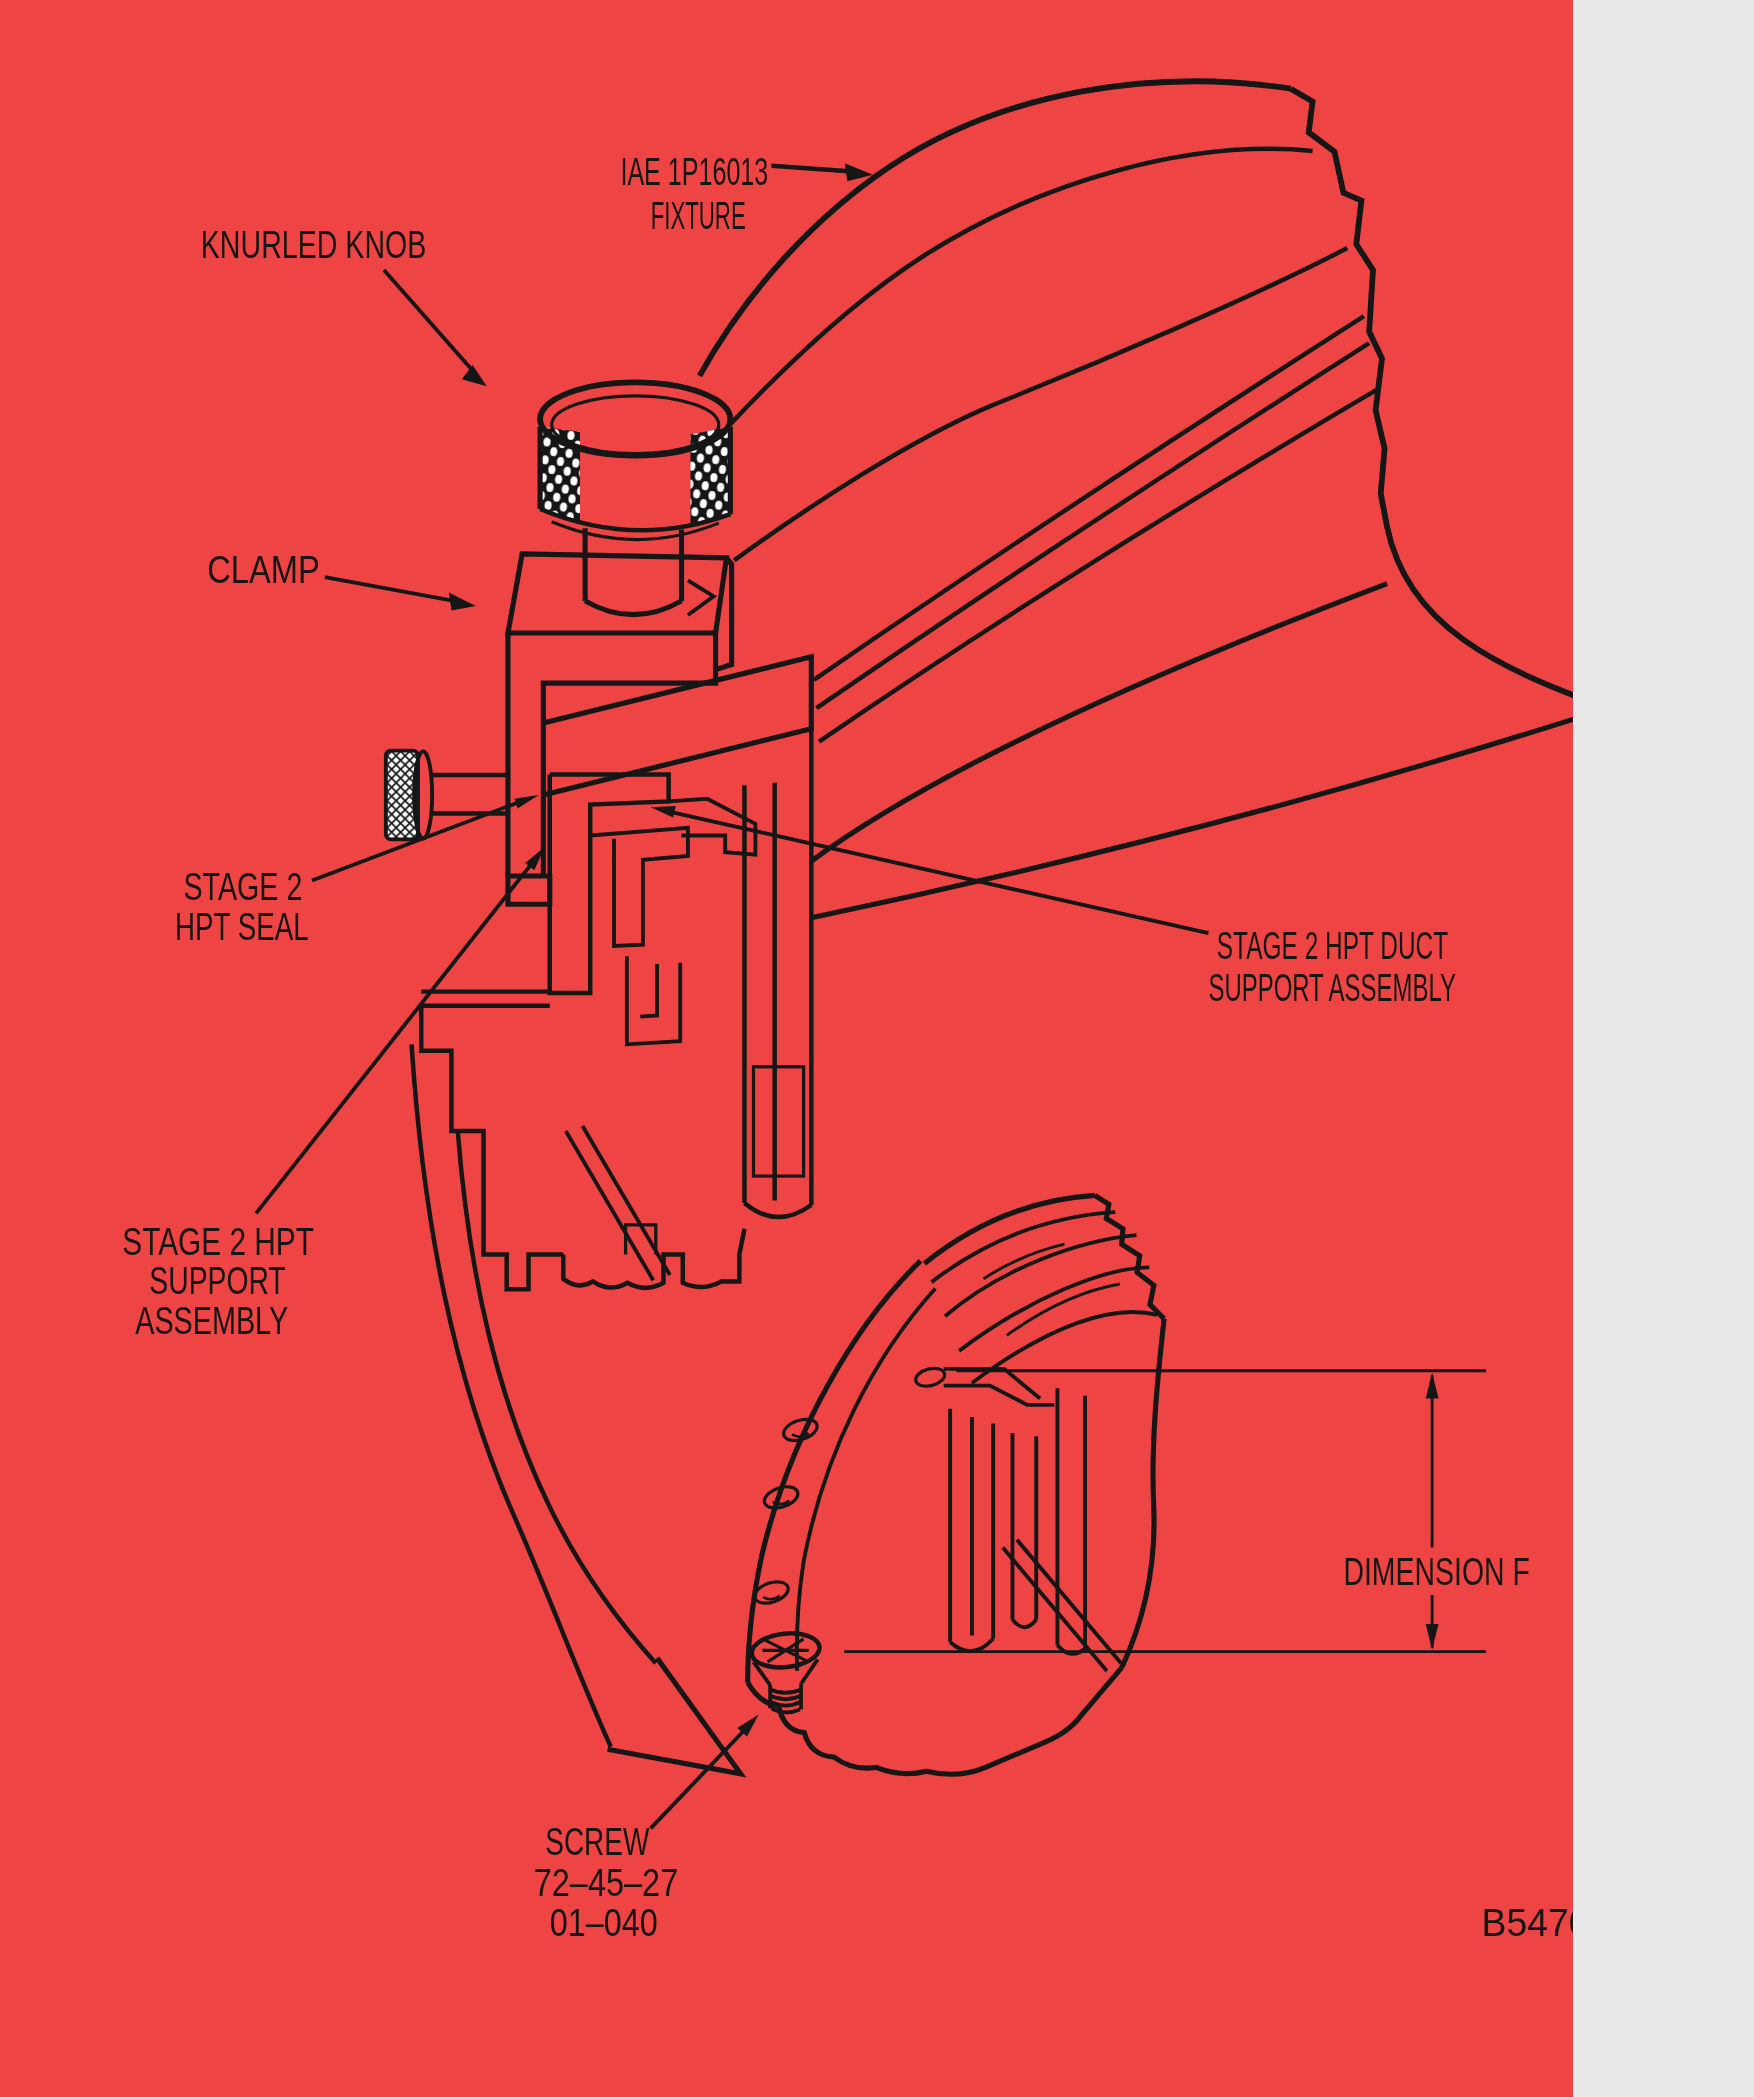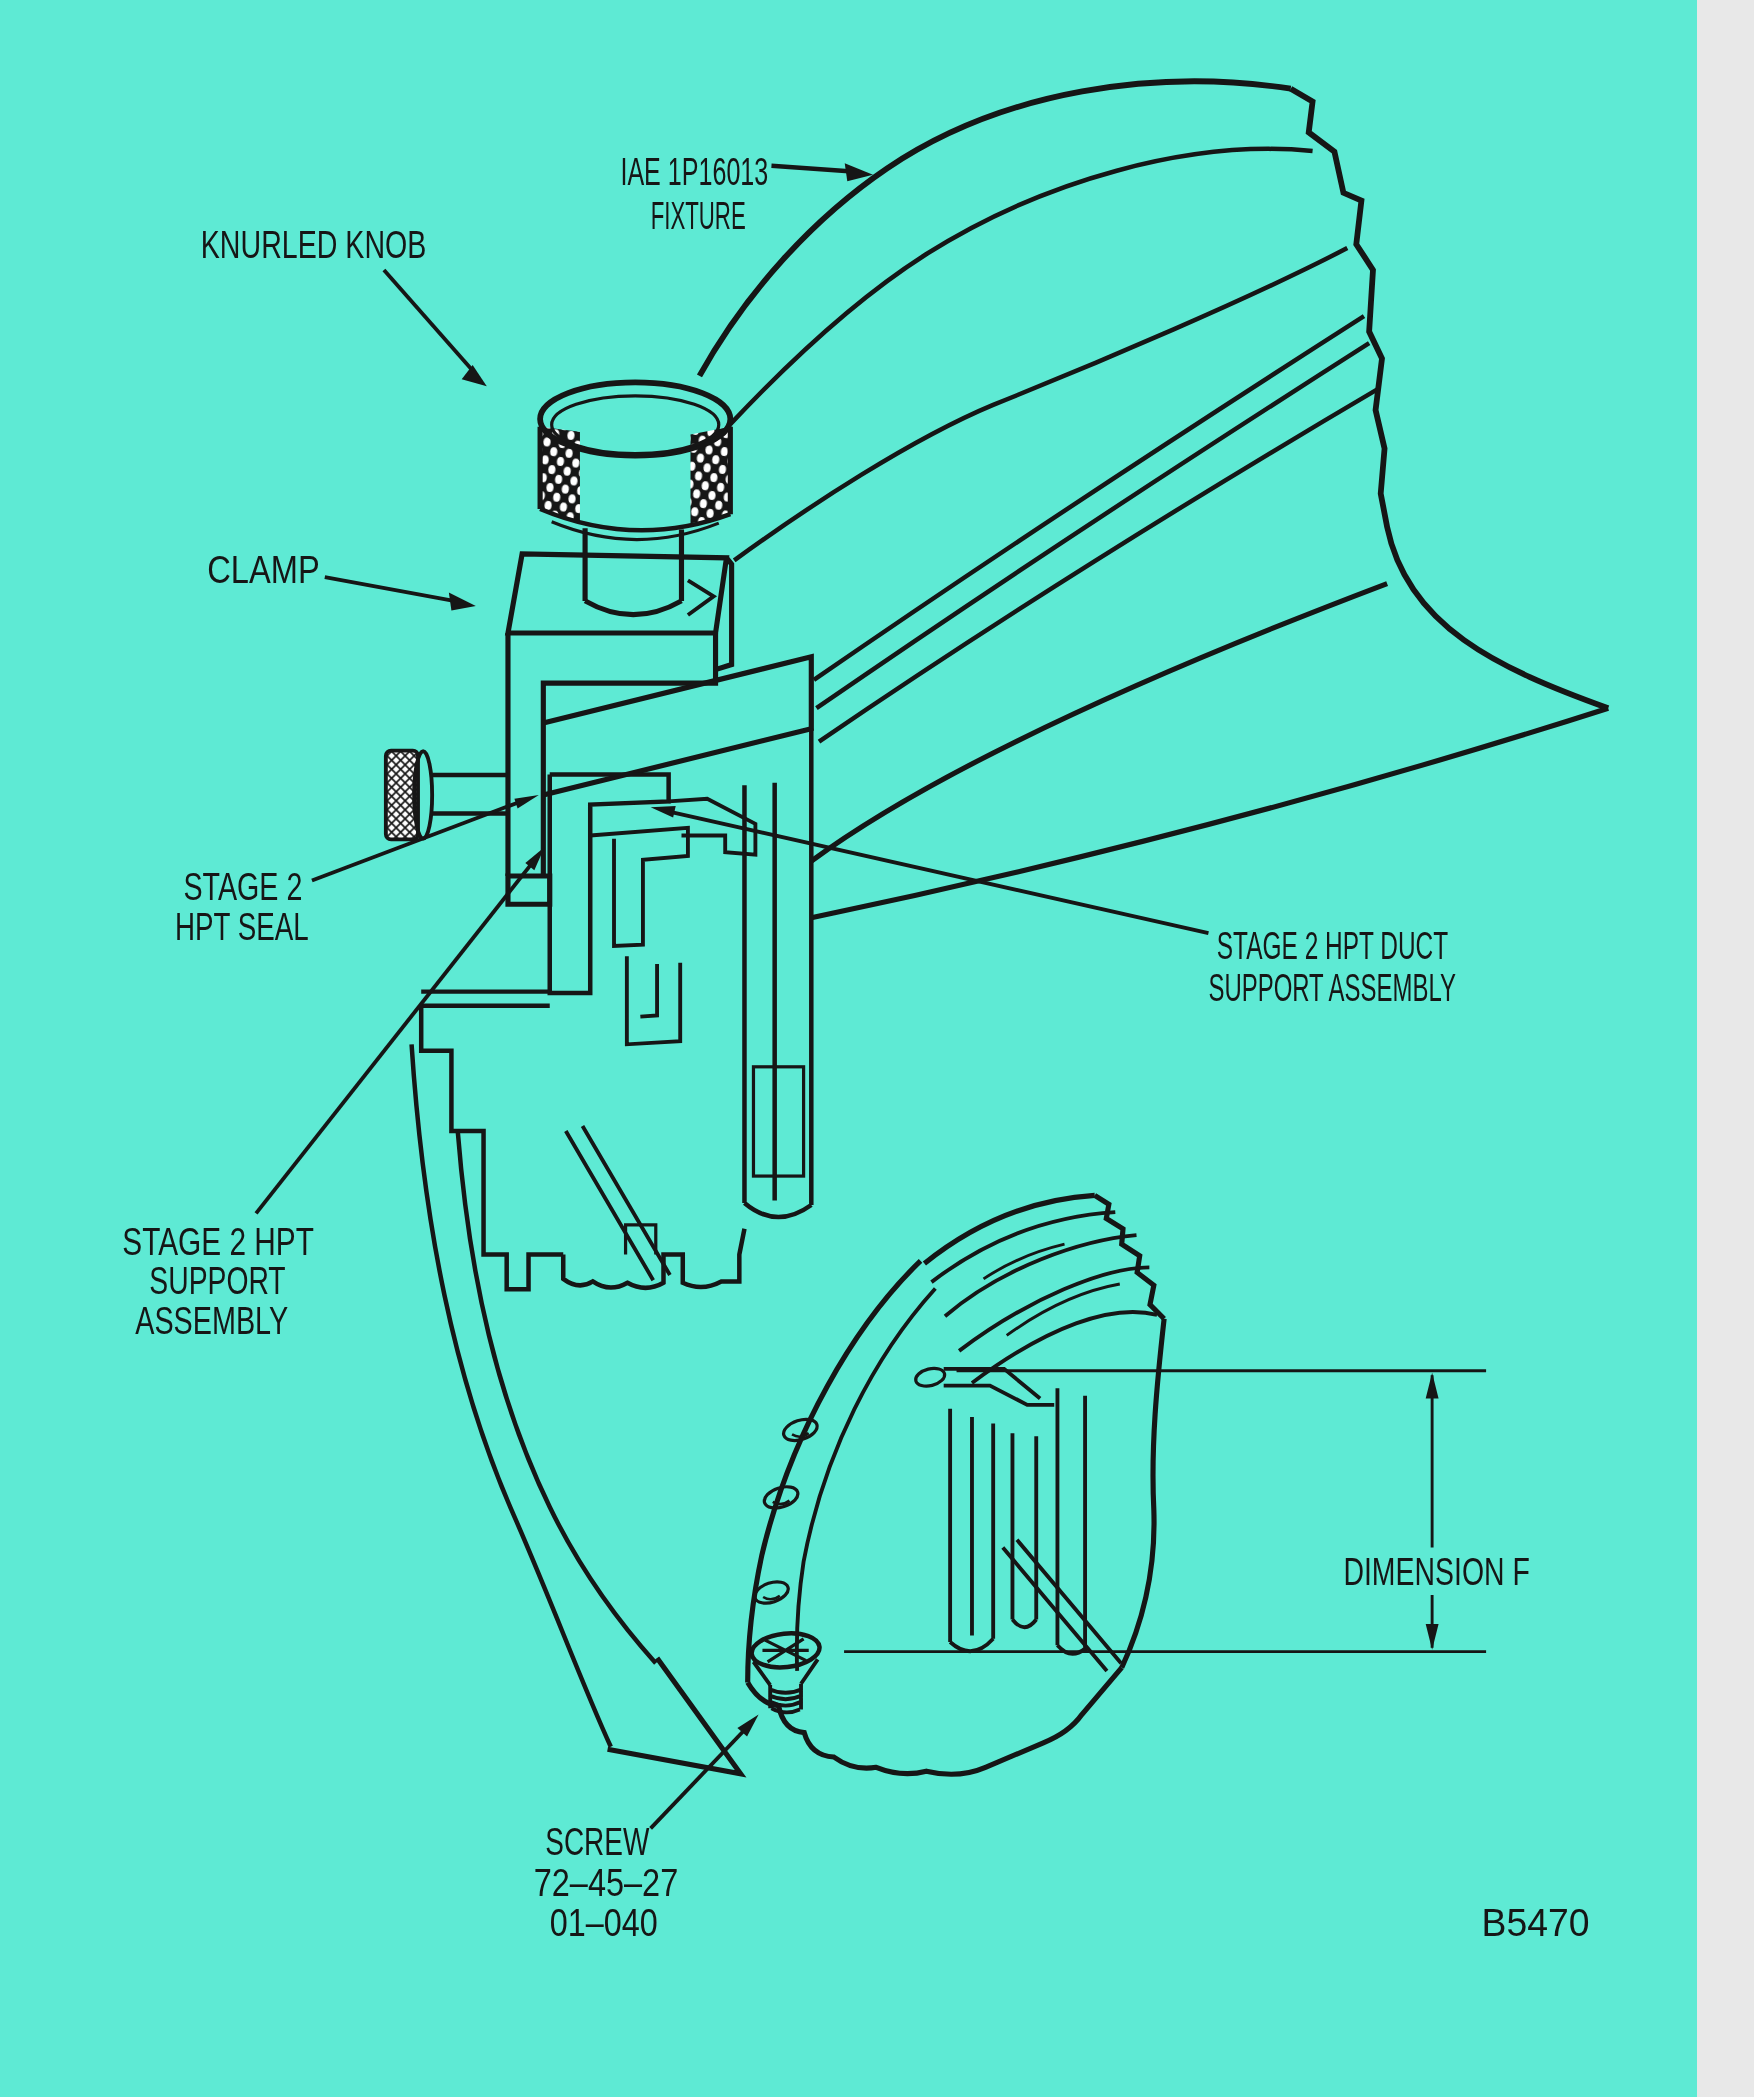--- a/index.html
+++ b/index.html
@@ -1,19 +1,19 @@
 <!DOCTYPE html>
 <html style="font-size:10.3px"><head>
 <meta charset="utf-8">
 <style>
   html,body{margin:0;padding:0;background:#e8e8e8;}
   .page{
     position:relative;
-    width:1697px;height:2097px;
-    background:#5eead4;
+    width:1573px;height:2097px;
+    background:#ef4444;
     font-family:"Liberation Sans",sans-serif;
     overflow:hidden;
   }
   svg{position:absolute;inset:0;display:block;}
   .ink{stroke:#161616;fill:none;}
   .lbl{
     fill:#161616;
     font-family:"Liberation Sans",sans-serif;
     font-size:60px;
     letter-spacing:0px;

